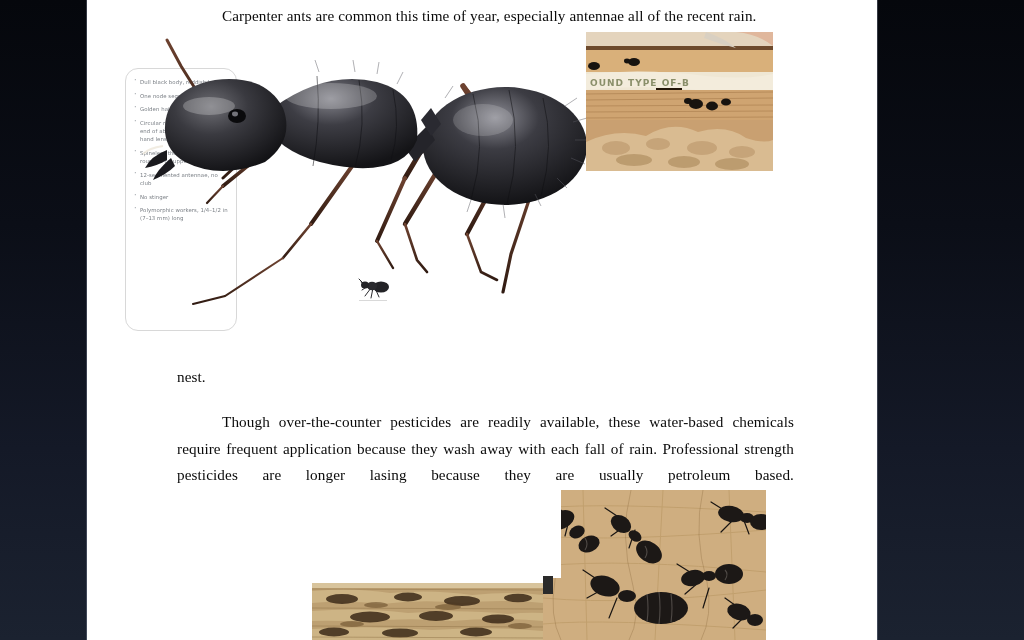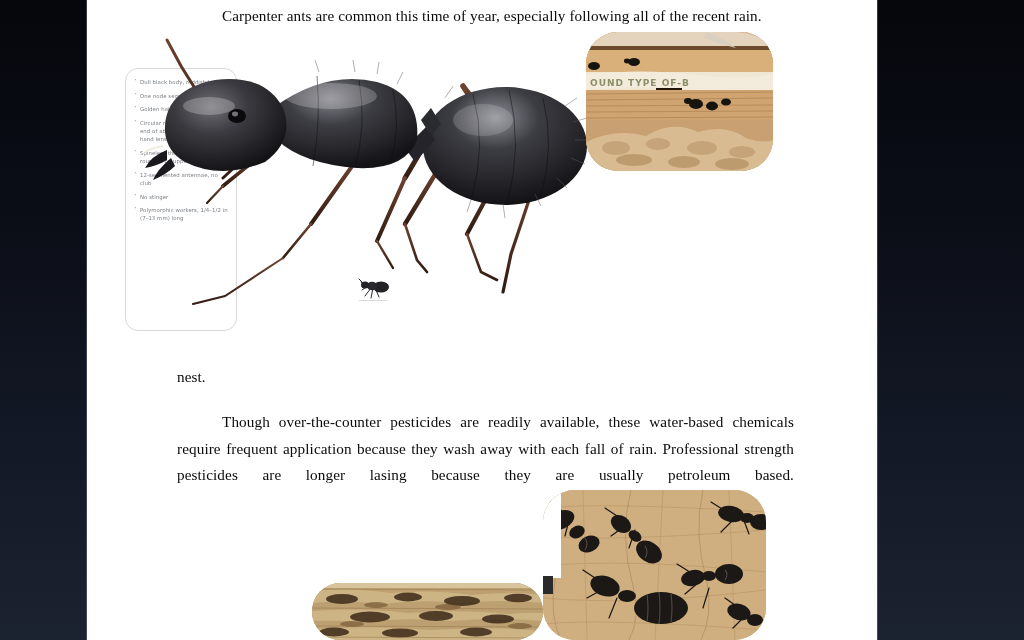--- a/index.html
+++ b/index.html
@@ -133,21 +133,20 @@
     top: 248px;
     width: 45px;
     height: 28px;
   }
 
   
   .photo {
     position: absolute;
     overflow: hidden;
     background: #c9a977;
-    border-radius: 32px;
   }
 
   #photo-damage {
     left: 499px;
     top: 32px;
     width: 187px;
     height: 139px;
   }
   #photo-ants {
     left: 456px;
@@ -164,21 +163,21 @@
 
   .photo svg { display:block; width:100%; height:100%; }
 </style>
 </head>
 <body>
 
 <div id="viewer">
 
   <div id="page">
 
-    <div class="doc-text" id="line-intro">Carpenter ants are common this time of year, especially following all of the recent rain.</div>
+    <div class="doc-text" id="line-intro">Carpenter ants are common this time of year, especially antennae all of the recent rain.</div>
 
     <div id="illus">
 
       <div id="spec-box">
         <div class="spec-item">Dull black body, reddish legs</div>
         <div class="spec-item">One node segment</div>
         <div class="spec-item">Golden hairs cover abdomen</div>
         <div class="spec-item">Circular ring of golden hairs at end of abdomen (visible with hand lens)</div>
         <div class="spec-item">Spineless thorax, profile evenly rounded on upper side</div>
         <div class="spec-item">12-segmented antennae, no club</div>

